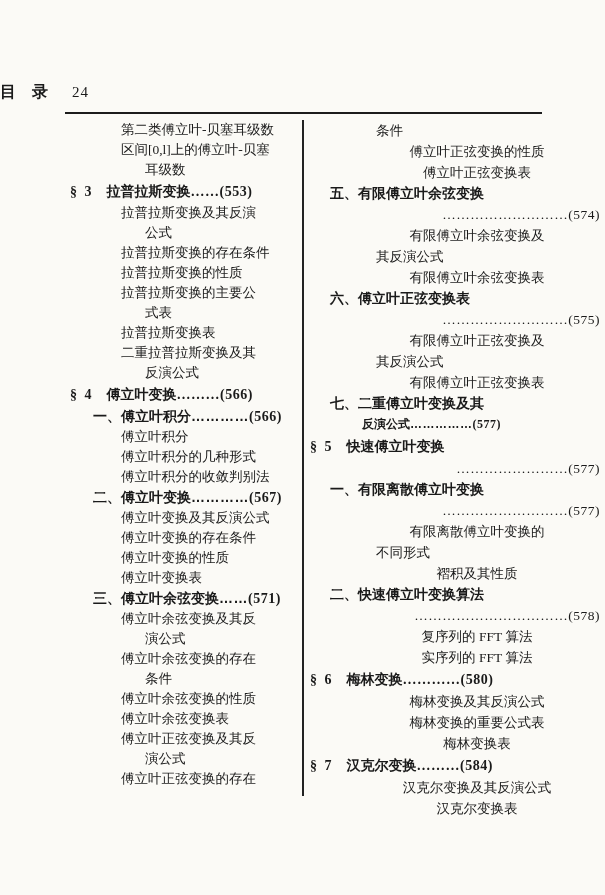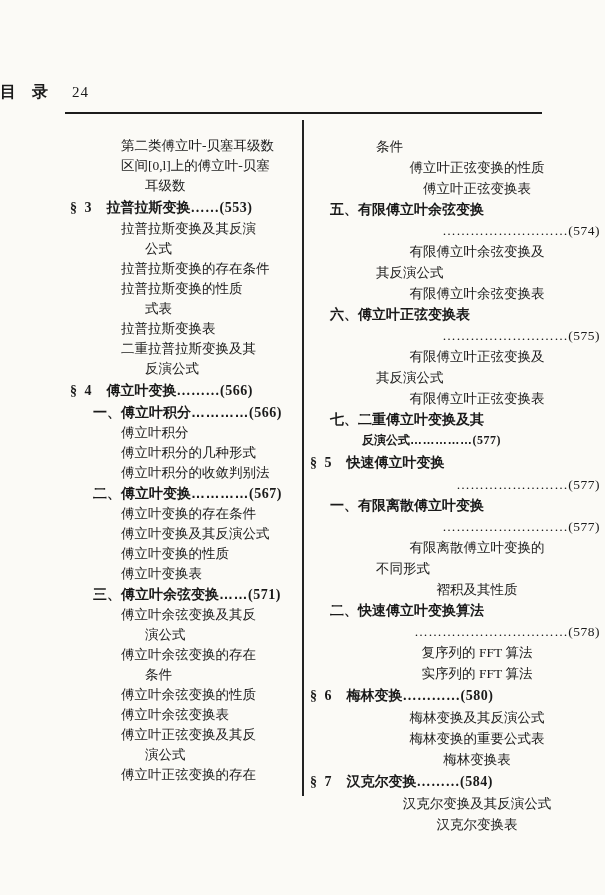--- a/index.html
+++ b/index.html
@@ -26,21 +26,21 @@
   .header-rule {
     position: absolute; left: 65px; top: 84px;
     width: 477px; height: 2px; background: #1c1c1c;
   }
   .column-divider {
     position: absolute; left: 302px; top: 92px;
     width: 2px; height: 676px; background: #222;
   }
 
   
-  .toc-col { position: absolute; top: 108px; }
+  .toc-col { position: absolute; top: 92px; }
   .col-left  { left: 65px;  width: 240px; }
   .col-right { left: 310px; width: 290px; }
 
   .line { white-space: nowrap; }
   .col-left  .line { line-height: 20px; font-size: 13.5px; }
   .col-right .line { line-height: 21px; font-size: 13.5px; }
 
   .line.item { padding-left: 56px; }
   .line.cont { padding-left: 80px; }
   .col-right .line.item { padding-left: 44px; text-align: center; }
@@ -82,32 +82,33 @@
 
   <div class="toc-col col-left">
       <div class="line item"><span class="txt">第二类傅立叶-贝塞耳级数</span></div>
       <div class="line item"><span class="txt">区间[0,l]上的傅立叶-贝塞</span></div>
       <div class="line cont"><span class="txt">耳级数</span></div>
       <div class="line section"><span class="num">§ 3</span><span class="txt">拉普拉斯变换</span><span class="dots">……</span><span class="pg">(553)</span></div>
       <div class="line item"><span class="txt">拉普拉斯变换及其反演</span></div>
       <div class="line cont"><span class="txt">公式</span></div>
       <div class="line item"><span class="txt">拉普拉斯变换的存在条件</span></div>
       <div class="line item"><span class="txt">拉普拉斯变换的性质</span></div>
+      <div class="line item"><span class="txt">拉普拉斯变换的主要公</span></div>
       <div class="line cont"><span class="txt">式表</span></div>
       <div class="line item"><span class="txt">拉普拉斯变换表</span></div>
       <div class="line item"><span class="txt">二重拉普拉斯变换及其</span></div>
       <div class="line cont"><span class="txt">反演公式</span></div>
       <div class="line section"><span class="num">§ 4</span><span class="txt">傅立叶变换</span><span class="dots">………</span><span class="pg">(566)</span></div>
       <div class="line sub"><span class="num">一、</span><span class="txt">傅立叶积分</span><span class="dots">…………</span><span class="pg">(566)</span></div>
       <div class="line item"><span class="txt">傅立叶积分</span></div>
       <div class="line item"><span class="txt">傅立叶积分的几种形式</span></div>
       <div class="line item"><span class="txt">傅立叶积分的收敛判别法</span></div>
       <div class="line sub"><span class="num">二、</span><span class="txt">傅立叶变换</span><span class="dots">…………</span><span class="pg">(567)</span></div>
+      <div class="line item"><span class="txt">傅立叶变换及其反演公式</span></div>
       <div class="line item"><span class="txt">傅立叶变换的存在条件</span></div>
-      <div class="line item"><span class="txt">傅立叶变换及其反演公式</span></div>
       <div class="line item"><span class="txt">傅立叶变换的性质</span></div>
       <div class="line item"><span class="txt">傅立叶变换表</span></div>
       <div class="line sub"><span class="num">三、</span><span class="txt">傅立叶余弦变换</span><span class="dots">……</span><span class="pg">(571)</span></div>
       <div class="line item"><span class="txt">傅立叶余弦变换及其反</span></div>
       <div class="line cont"><span class="txt">演公式</span></div>
       <div class="line item"><span class="txt">傅立叶余弦变换的存在</span></div>
       <div class="line cont"><span class="txt">条件</span></div>
       <div class="line item"><span class="txt">傅立叶余弦变换的性质</span></div>
       <div class="line item"><span class="txt">傅立叶余弦变换表</span></div>
       <div class="line item"><span class="txt">傅立叶正弦变换及其反</span></div>

